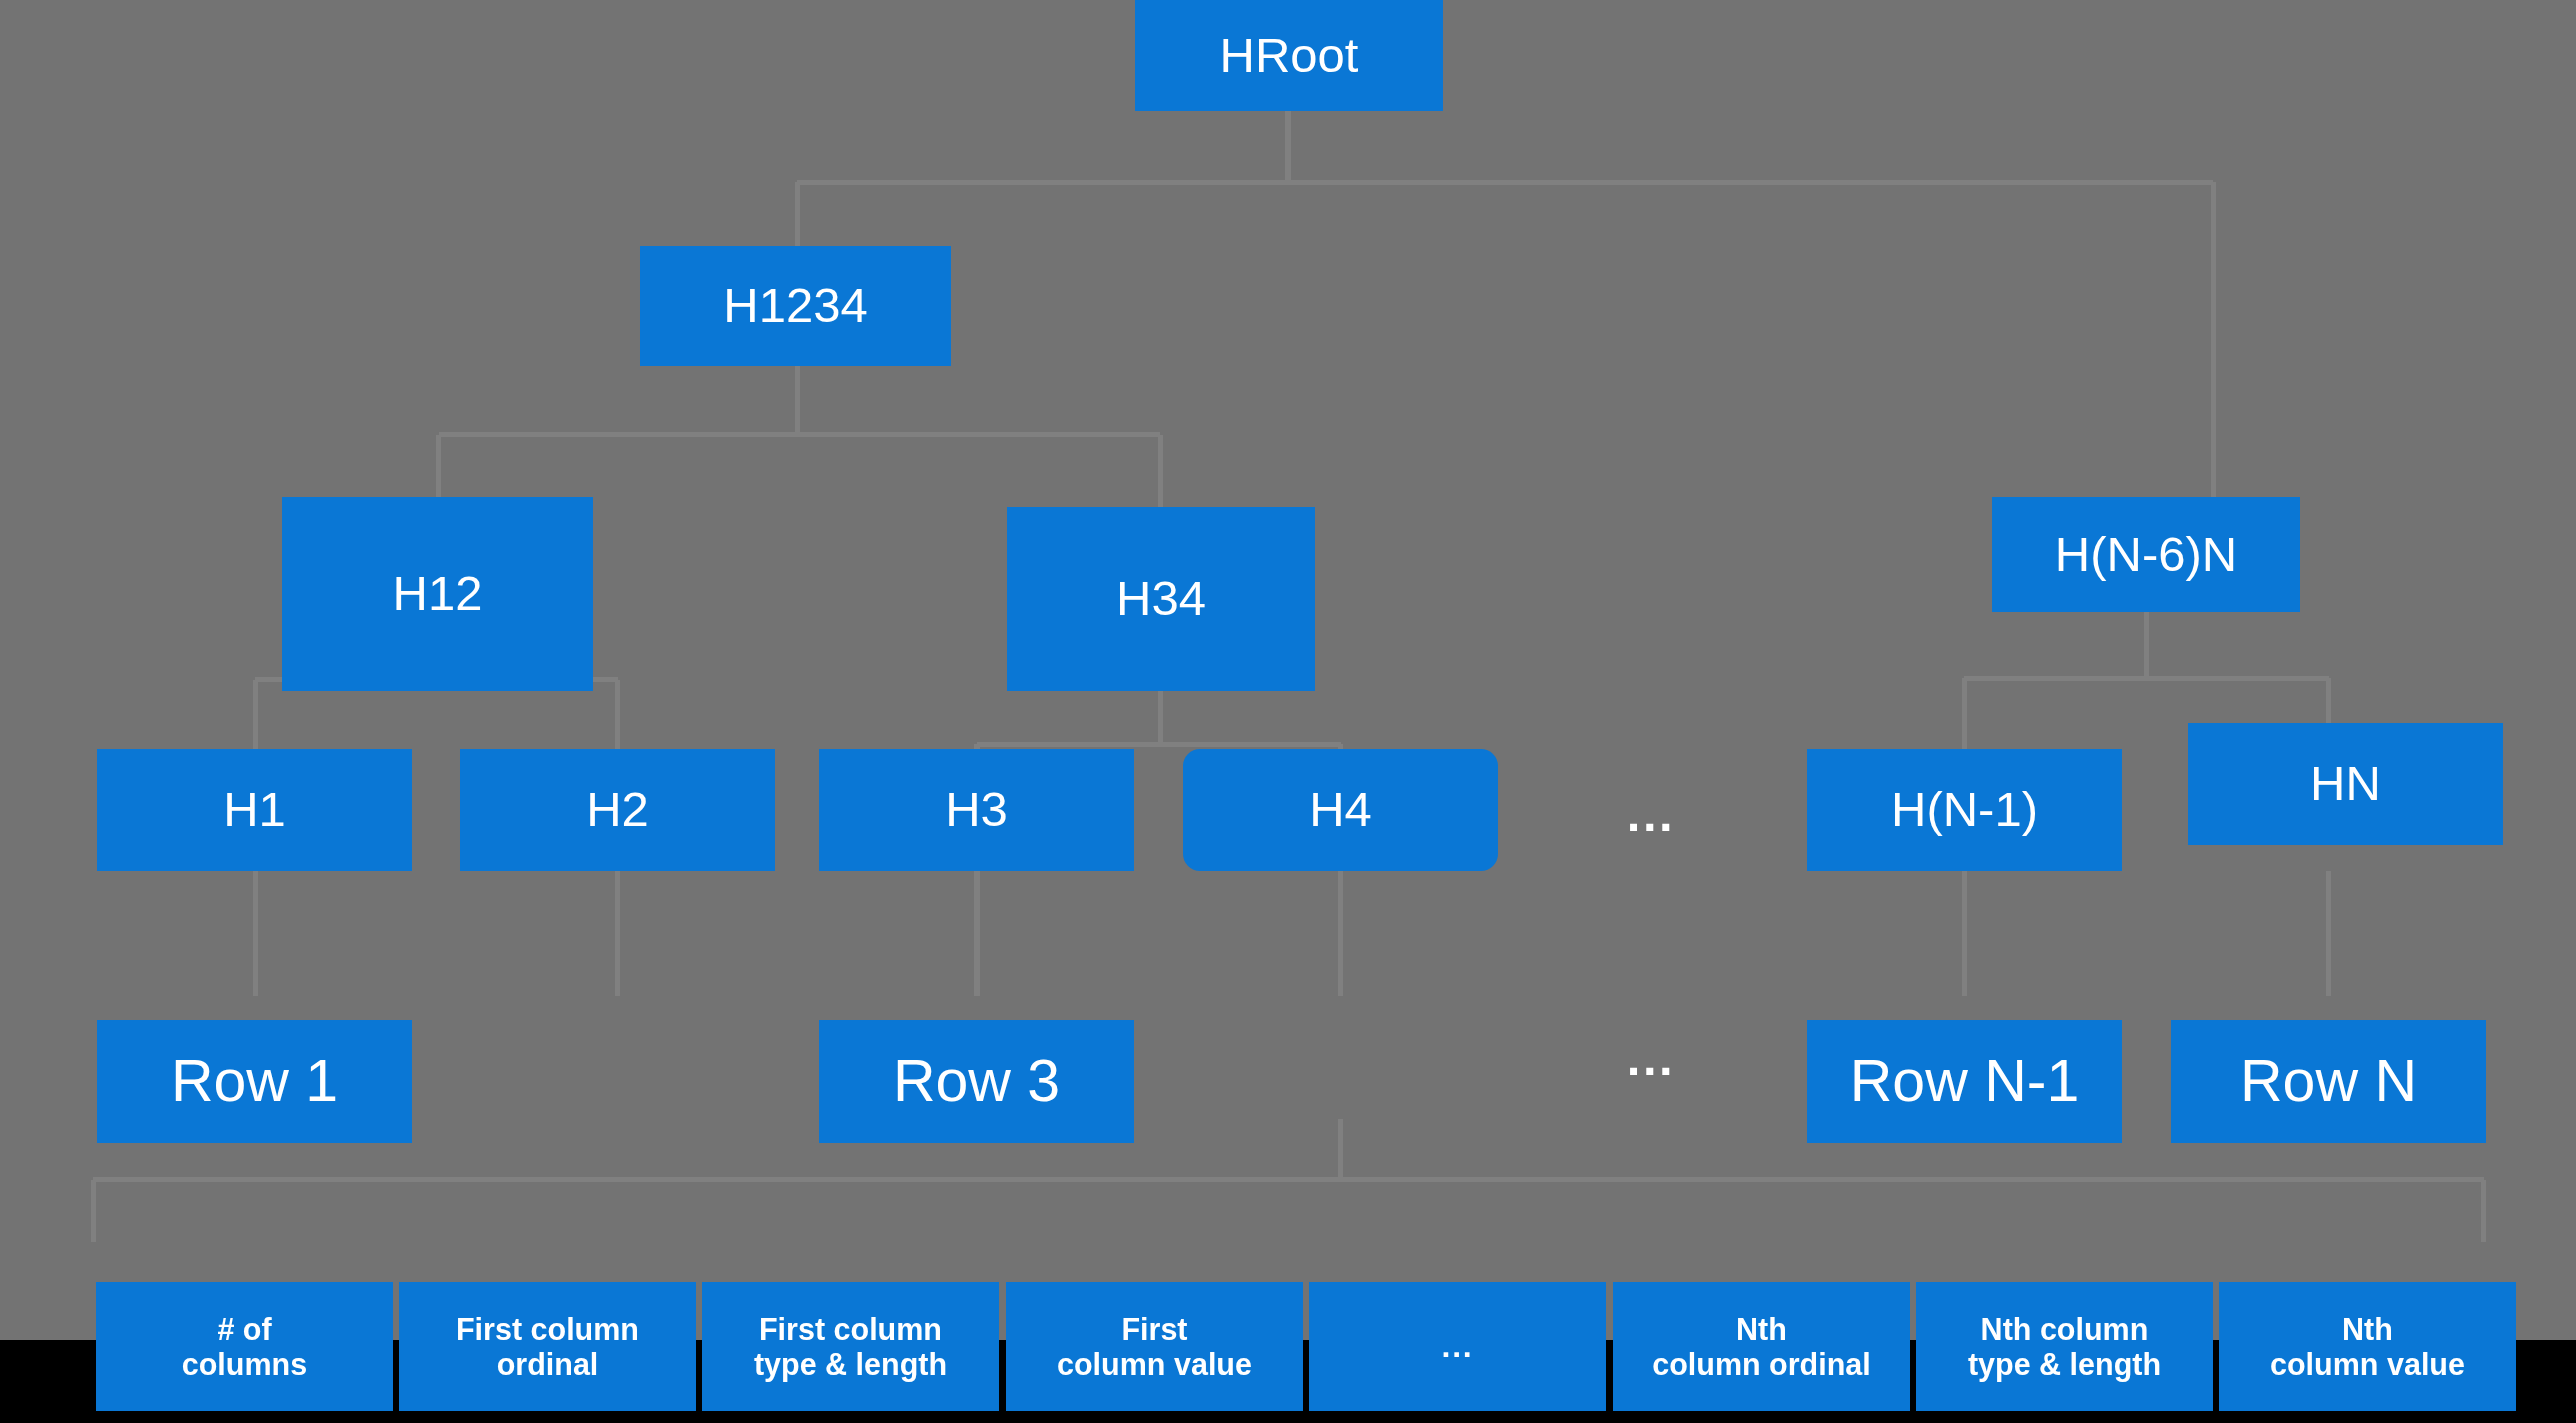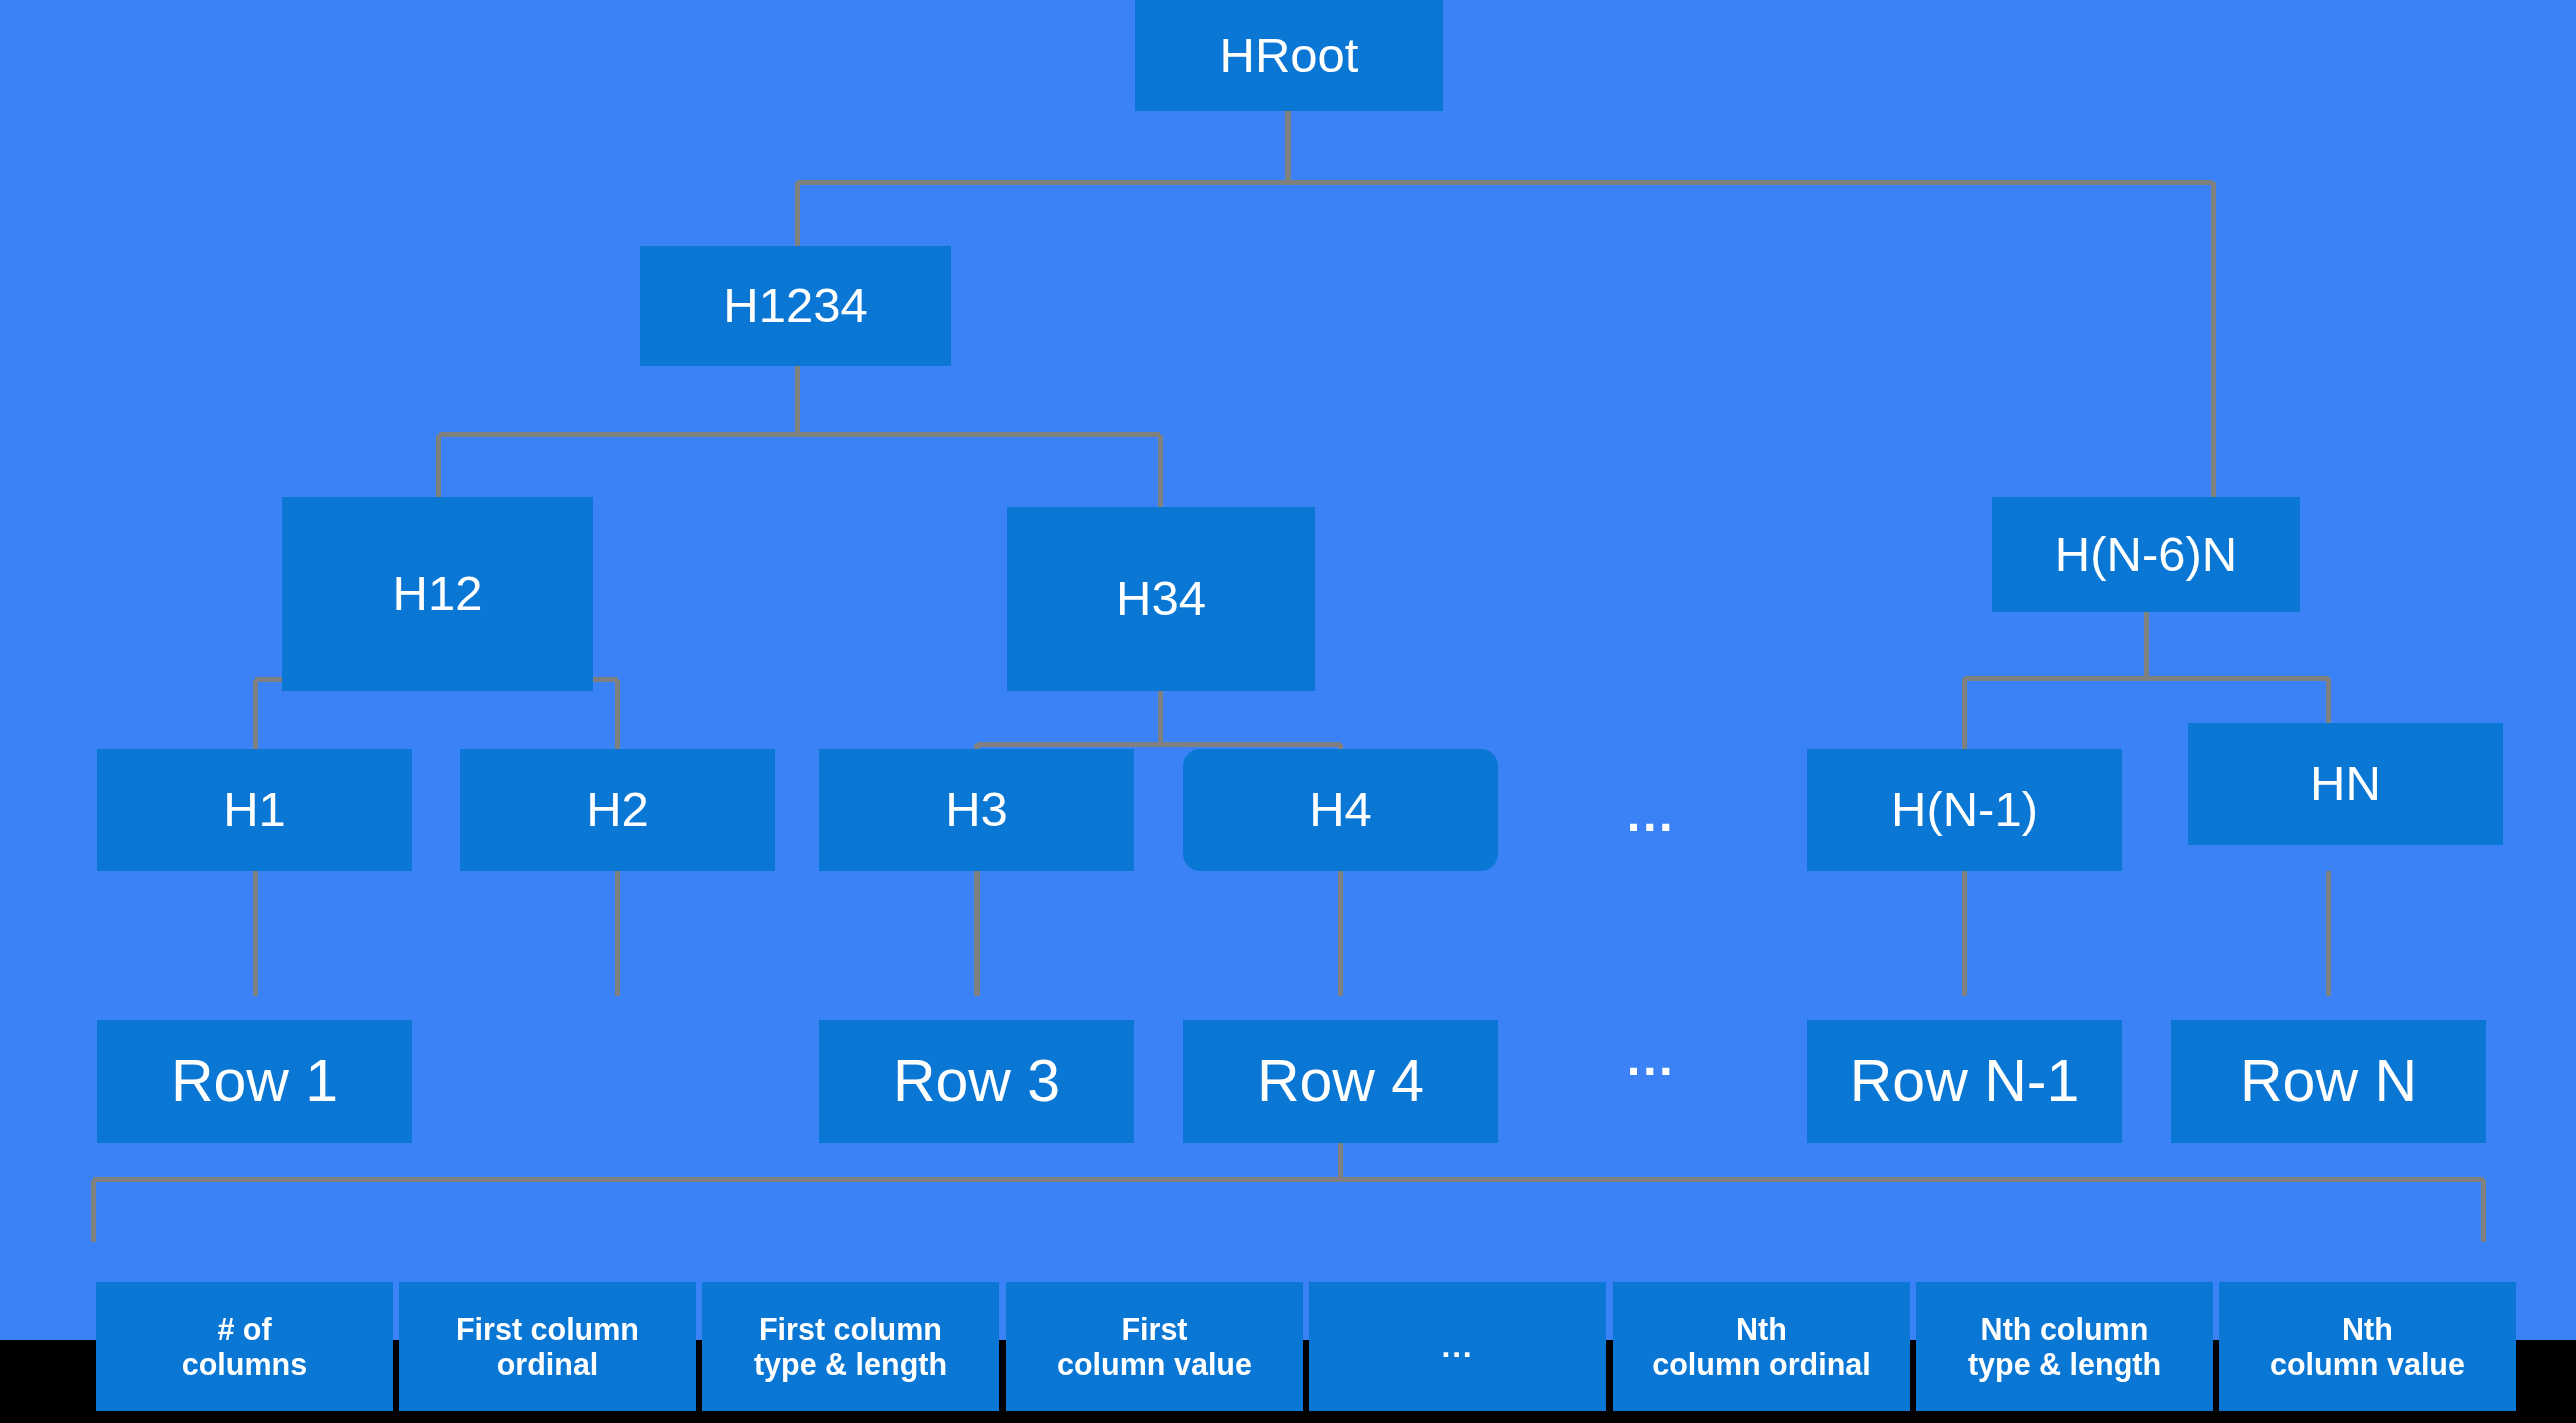--- a/index.html
+++ b/index.html
@@ -7,21 +7,21 @@
     padding: 0;
     background: #000000;
     width: 2576px;
     height: 1424px;
     overflow: hidden;
   }
   #stage {
     position: relative;
     width: 2576px;
     height: 1340px;
-    background: #3b82f6;
+    background: #737373;
     font-family: "Liberation Sans", sans-serif;
   }
   #wires {
     position: absolute;
     left: 0; top: 0;
     width: 2576px;
     height: 1424px;
   }
   .node {
     position: absolute;
@@ -118,21 +118,20 @@
   <div class="node tier-node" style="left:97px; top:749px; width:315px; height:122px;">H1</div>
   <div class="node tier-node" style="left:460px; top:749px; width:315px; height:122px;">H2</div>
   <div class="node tier-node" style="left:819px; top:749px; width:315px; height:122px;">H3</div>
   <div class="node tier-node" style="left:1183px; top:749px; width:315px; height:122px;border-radius:17px;">H4</div>
   <div class="ellipsis" style="left:1583px; top:784px; width:136px; height:59px;">...</div>
   <div class="node tier-node" style="left:1807px; top:749px; width:315px; height:122px;">H(N-1)</div>
   <div class="node tier-node" style="left:2171px; top:723px; width:315px; height:122px;margin-left:17px;">HN</div>
 
   <div class="node row-node" style="left:97px; top:996px; width:315px; height:123px;">Row 1</div>
   <div class="node row-node" style="left:819px; top:996px; width:315px; height:123px;">Row 3</div>
-  <div class="node row-node" style="left:1183px; top:996px; width:315px; height:123px;">Row 4</div>
   <div class="ellipsis" style="left:1583px; top:1028px; width:136px; height:59px;">...</div>
   <div class="node row-node" style="left:1807px; top:996px; width:315px; height:123px;">Row N-1</div>
   <div class="node row-node" style="left:2171px; top:996px; width:315px; height:123px;">Row N</div>
 
   <div class="node field-node" style="left:96px; top:1282px; width:297px; height:129px;"># of
 columns</div>
   <div class="node field-node" style="left:399px; top:1282px; width:297px; height:129px;">First column
 ordinal</div>
   <div class="node field-node" style="left:702px; top:1282px; width:297px; height:129px;">First column
 type &amp; length</div>

